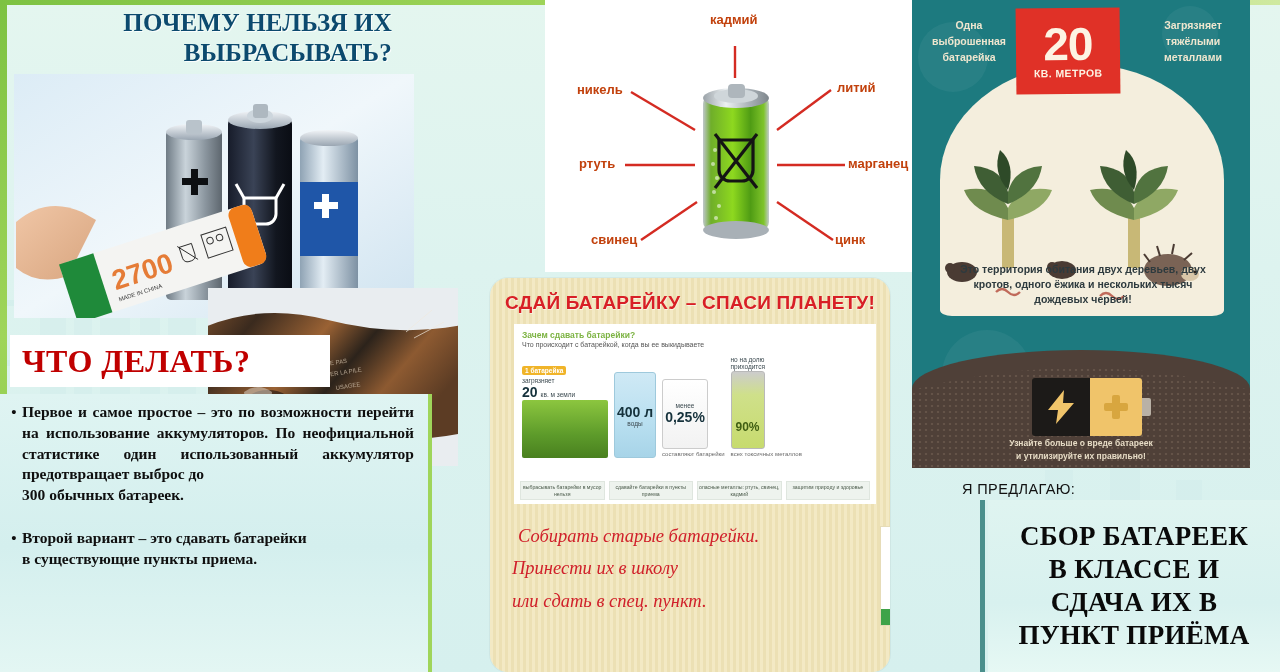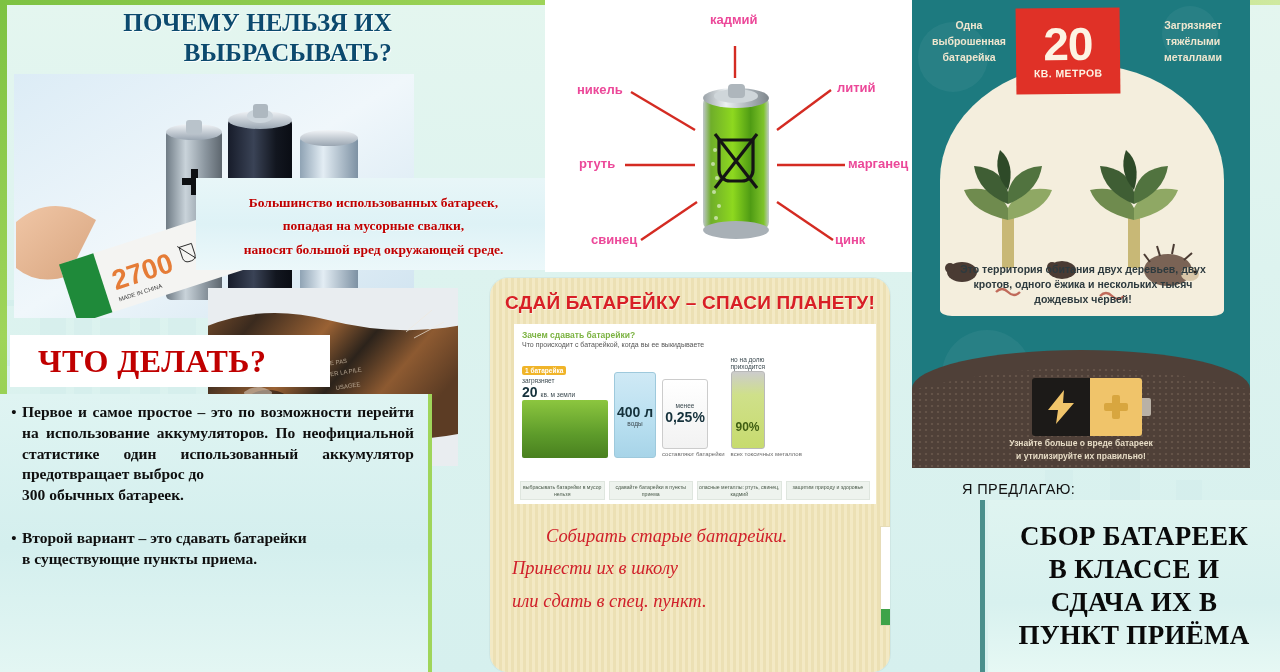--- a/index.html
+++ b/index.html
@@ -80,21 +80,21 @@
   #corroded-photo {
     left: 208px; top: 288px; width: 250px; height: 178px;
     background: linear-gradient(150deg,#6b4a34 0%, #3a2b22 25%, #8a5f3e 55%, #2b2018 80%, #7a5237 100%);
   }
 
   
   #what-to-do-heading {
     left: 10px; top: 335px; width: 320px; height: 52px;
     background: #ffffff;
     display: flex; align-items: center;
-    padding-left: 28px;
+    padding-left: 12px;
     color: #c00000;
     font-weight: bold;
     font-size: 32px;
     letter-spacing: .5px;
     font-family: "Liberation Serif", serif;
   }
 
   
   #actions-box {
     left: 0px; top: 394px; width: 432px; height: 278px;
@@ -120,21 +120,21 @@
   #actions-box li .txt { flex: 1 1 auto; text-align: justify; }
 
   
   #metals-diagram {
     left: 545px; top: 0px; width: 370px; height: 272px;
     background: #ffffff;
   }
   #metals-diagram svg { display: block; }
   .metal-label {
     position: absolute;
-    color: #ec4899;
+    color: #c2410c;
     font-weight: bold;
     font-size: 13px;
     font-family: "Liberation Sans", sans-serif;
     white-space: nowrap;
   }
 
   
   #save-planet-panel {
     left: 490px; top: 278px; width: 400px; height: 394px;
     background:
@@ -217,21 +217,21 @@
   
   #handwriting {
     margin: 16px 10px 0 22px;
     color: #d0202a;
     font-family: "Liberation Serif", serif;
     font-style: italic;
     font-size: 18.5px;
     line-height: 1.75;
   }
   #handwriting .hl { white-space: nowrap; }
-  #hw-line1 { padding-left: 6px; margin-left: 28px; }
+  #hw-line1 { padding-left: 6px; }
 
   
   #mascot {
     position: absolute; left: 390px; top: 248px; width: 86px; height: 100px;
     background: #ffffff; border: 1px solid #e6dcb8;
     overflow: hidden;
   }
 
   
   #eco-infographic {
@@ -447,25 +447,20 @@
           </g>
           <rect x="194" y="174" width="26" height="24" fill="none" stroke="#333" stroke-width="1"></rect>
           <circle cx="201" cy="182" r="3.2" fill="none" stroke="#333" stroke-width="1"></circle>
           <circle cx="211" cy="182" r="3.2" fill="none" stroke="#333" stroke-width="1"></circle>
         </g>
       </g>
       <rect x="0" y="0" width="400" height="244" fill="none"></rect>
     </svg>
   </div>
 
-  <div class="panel" id="waste-caption">
-    <div class="ln">Большинство использованных батареек,</div>
-    <div class="ln">попадая на мусорные свалки,</div>
-    <div class="ln">наносят большой вред окружающей среде.</div>
-  </div>
 
   <div class="panel" id="corroded-photo">
     <svg viewBox="0 0 250 178" width="250" height="178">
       <defs>
         <linearGradient id="rust" x1="0" y1="0" x2="1" y2="0.4">
           <stop offset="0" stop-color="#7c4f2c"></stop>
             <stop offset=".2" stop-color="#3a2a1e"></stop>
           <stop offset=".45" stop-color="#9a6234"></stop>
             <stop offset=".62" stop-color="#2c231b"></stop>
           <stop offset=".8" stop-color="#8d5a31"></stop>

